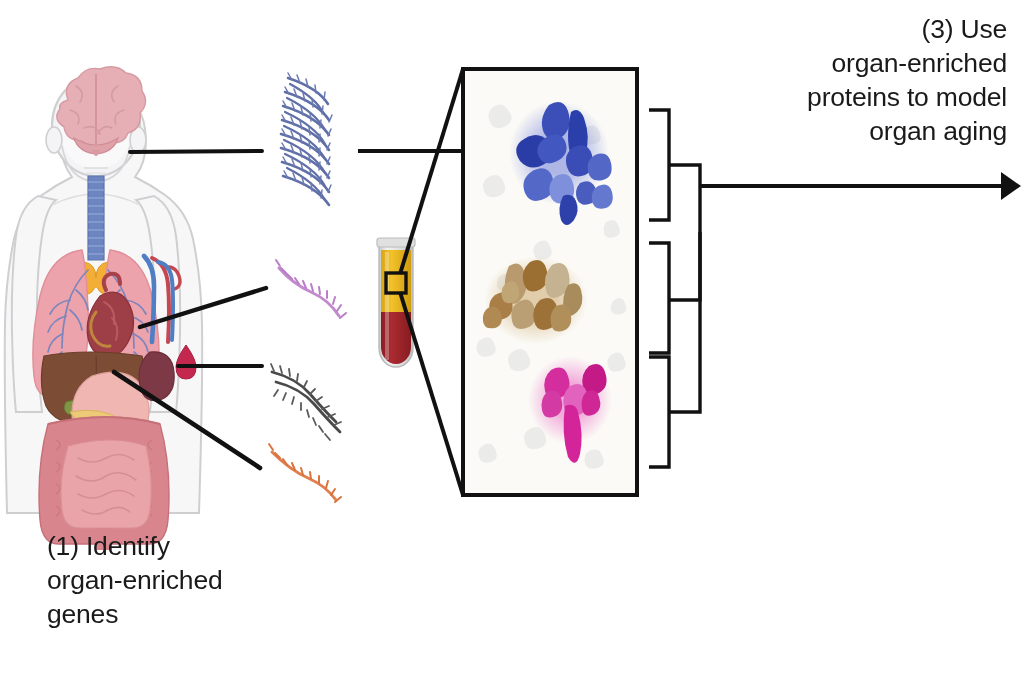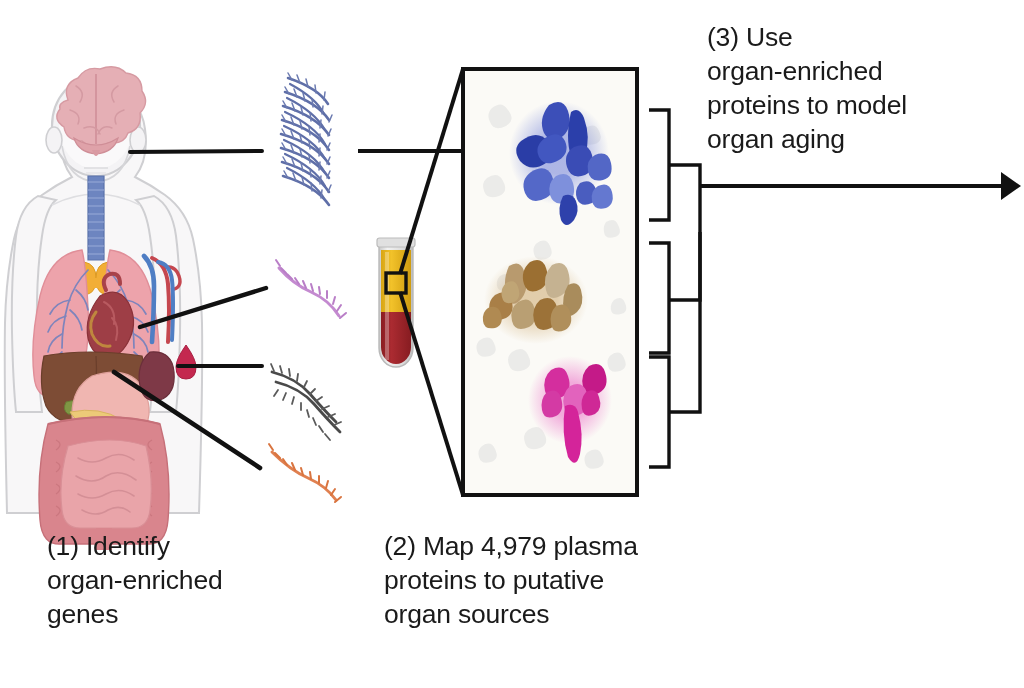--- a/index.html
+++ b/index.html
@@ -21,21 +21,21 @@
     position: absolute;
     font-family: "Liberation Sans", sans-serif;
     font-size: 26.5px;
     line-height: 1.285;
     color: #1a1a1a;
     white-space: pre-line;
     letter-spacing: -0.2px;
   }
   #caption-1 { left: 47px;  top: 529px; width: 320px; }
   #caption-2 { left: 384px; top: 529px; width: 330px; }
-  #caption-3 { left: 707px; top: 20px;  width: 300px; }
+  #caption-3 { left: 707px; top: 12px;  width: 300px; text-align: right; }
   svg { display: block; }
 </style>
 </head>
 <body>
 
 <div id="figure">
 
   <svg width="1024" height="688" viewBox="0 0 1024 688">
     <defs>
       <radialGradient id="glowBlue" cx="50%" cy="50%" r="50%">
@@ -405,21 +405,18 @@
 
     <g>
       <line x1="700" y1="186" x2="1001" y2="186" stroke="#111111" stroke-width="4"></line>
       <path d="M1001 172 l20 14 l-20 14 z" fill="#111111"></path>
     </g>
   </svg>
 
   <div class="caption" id="caption-1">(1) Identify
 organ-enriched
 genes</div>
-  <div class="caption" id="caption-2">(2) Map 4,979 plasma
-proteins to putative
-organ sources</div>
   <div class="caption" id="caption-3">(3) Use
 organ-enriched
 proteins to model
 organ aging</div>
 
 </div>
 
 </body></html>

